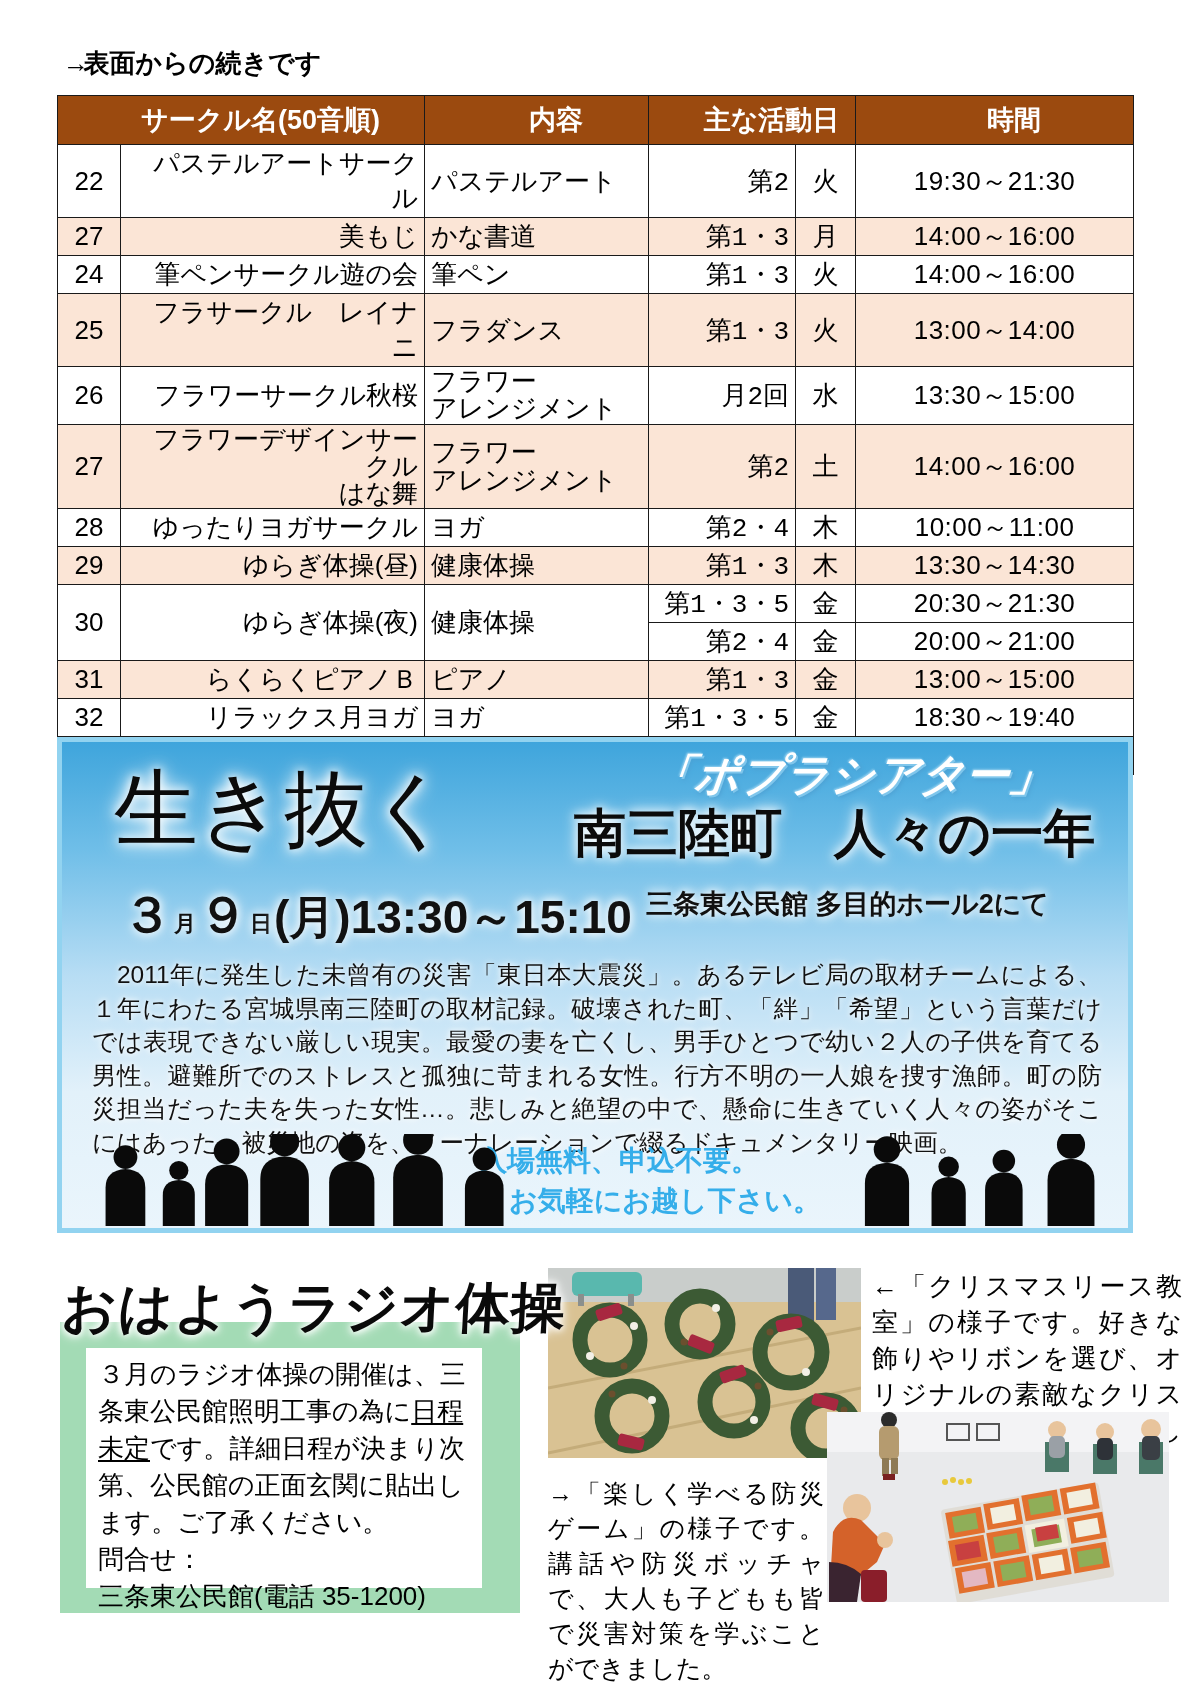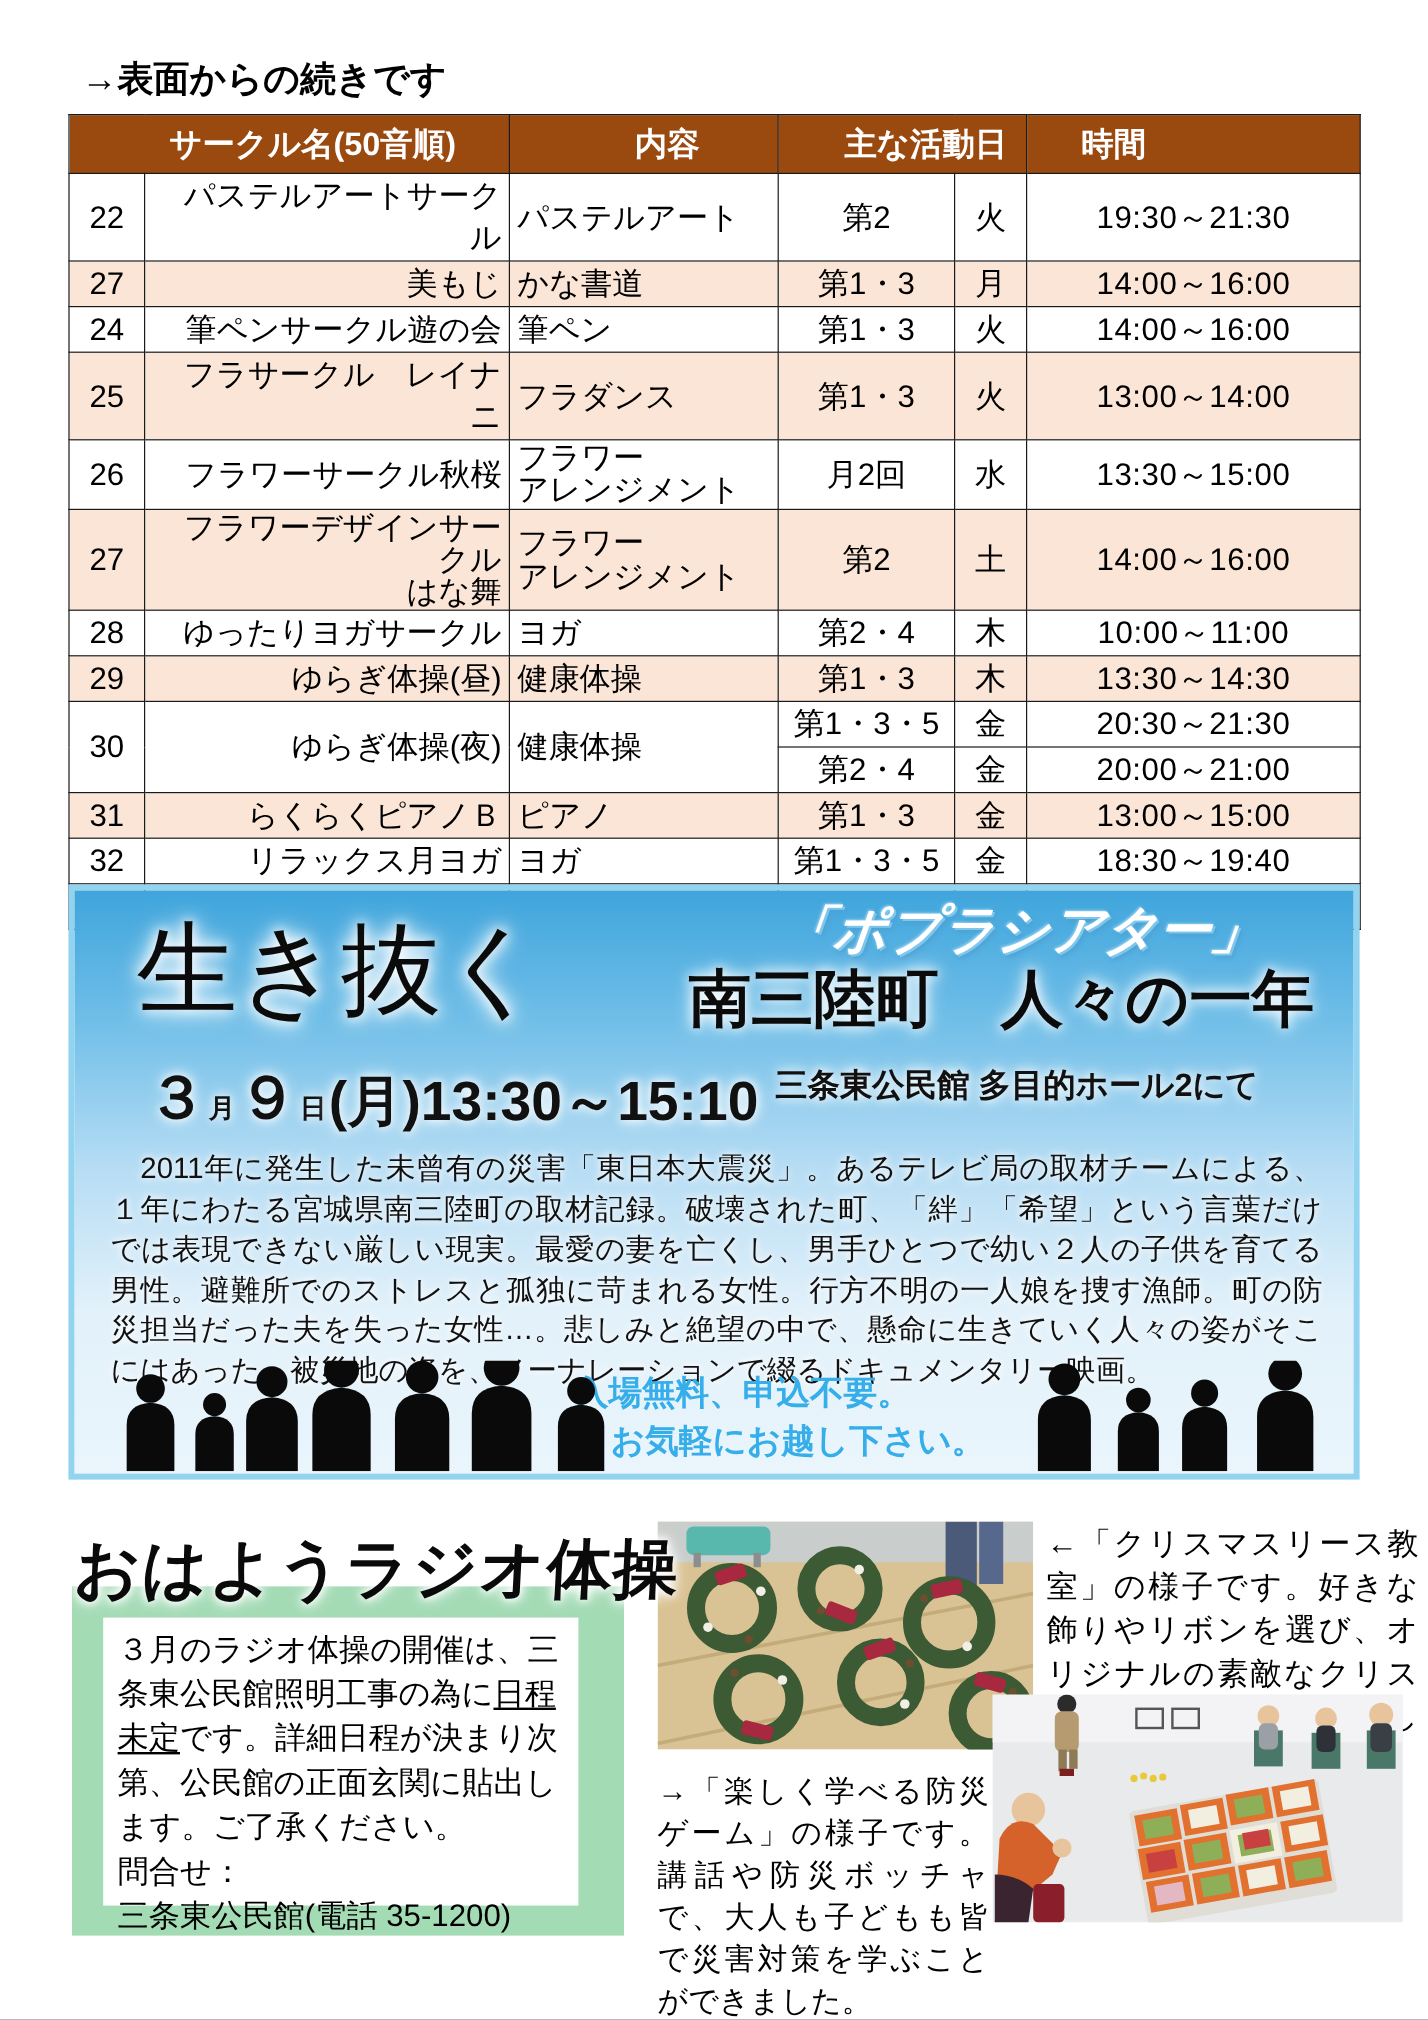--- a/index.html
+++ b/index.html
@@ -1,38 +1,38 @@
 <!DOCTYPE html>
 <html><head>
 <meta charset="utf-8">
 <style>
   html,body{margin:0;padding:0;background:#888;}
   #page{position:relative;width:1190px;height:1683px;background:#ffffff;margin:0 auto;
         font-family:"Liberation Sans", sans-serif;overflow:hidden;}
 
   
-  .cont-note{position:absolute;left:68px;top:46px;font-family:Liberation Serif, serif;
-             font-weight:bold;font-size:30px;color:#000;}
+  .cont-note{position:absolute;left:68px;top:46px;font-family:Liberation Mono, monospace;
+             font-weight:bold;font-size:26px;color:#000;}
 
   
   .circle-table{position:absolute;left:57px;top:95px;border-collapse:collapse;table-layout:fixed;
                 width:1076px;font-size:26px;color:#000;}
   .circle-table td,.circle-table th{border:1.6px solid #1a1a1a;padding:1px 6px;vertical-align:middle;
                 overflow:hidden;}
   .circle-table th{background:#9B4A0F;color:#fff;font-size:27px;font-weight:bold;height:46px;padding-left:45px;}
   .circle-table td{height:35px;}
   tr.peach td{background:#FBE5D6;}
   .c-no{text-align:center;}
   .c-name{text-align:right;padding-left:12px;}
   .c-content{text-align:left;padding-left:10px;}
-  .c-day{text-align:center;padding-left:10px;}
+  .c-day{text-align:right;padding-left:10px;font-family:Liberation Mono, monospace;}
   .c-wd{text-align:center;}
   .c-time{text-align:center;letter-spacing:.5px;}
   .pre{white-space:pre-line;line-height:1.05;}
-  .h-time{text-align:left;padding-left:18px;}
+  .h-time{text-align:center;padding-left:18px;}
 
   
   .poster{position:absolute;left:57px;top:737px;width:1076px;height:496px;box-sizing:border-box;
           border:5px solid #92D3F0;
           background:linear-gradient(180deg,#3FA5DC 0%,#6FBEE8 22%,#B7DDF4 48%,#E2F1FA 72%,#EAF5FC 100%);}
   .theater{position:absolute;left:560px;top:4px;width:460px;text-align:center;
            font-weight:bold;font-style:italic;font-size:44px;color:#ffffff;transform:skewX(-6deg);
            text-shadow:2px 2px 0 #7FC6EC, 3px 3px 4px #4D9FD1, -1px -1px 2px #9AD3F0;}
   .movie-title{position:absolute;left:52px;top:26px;font-family:"Liberation Serif", serif;
            font-weight:normal;font-size:84px;color:#0b0b0b;line-height:1;

